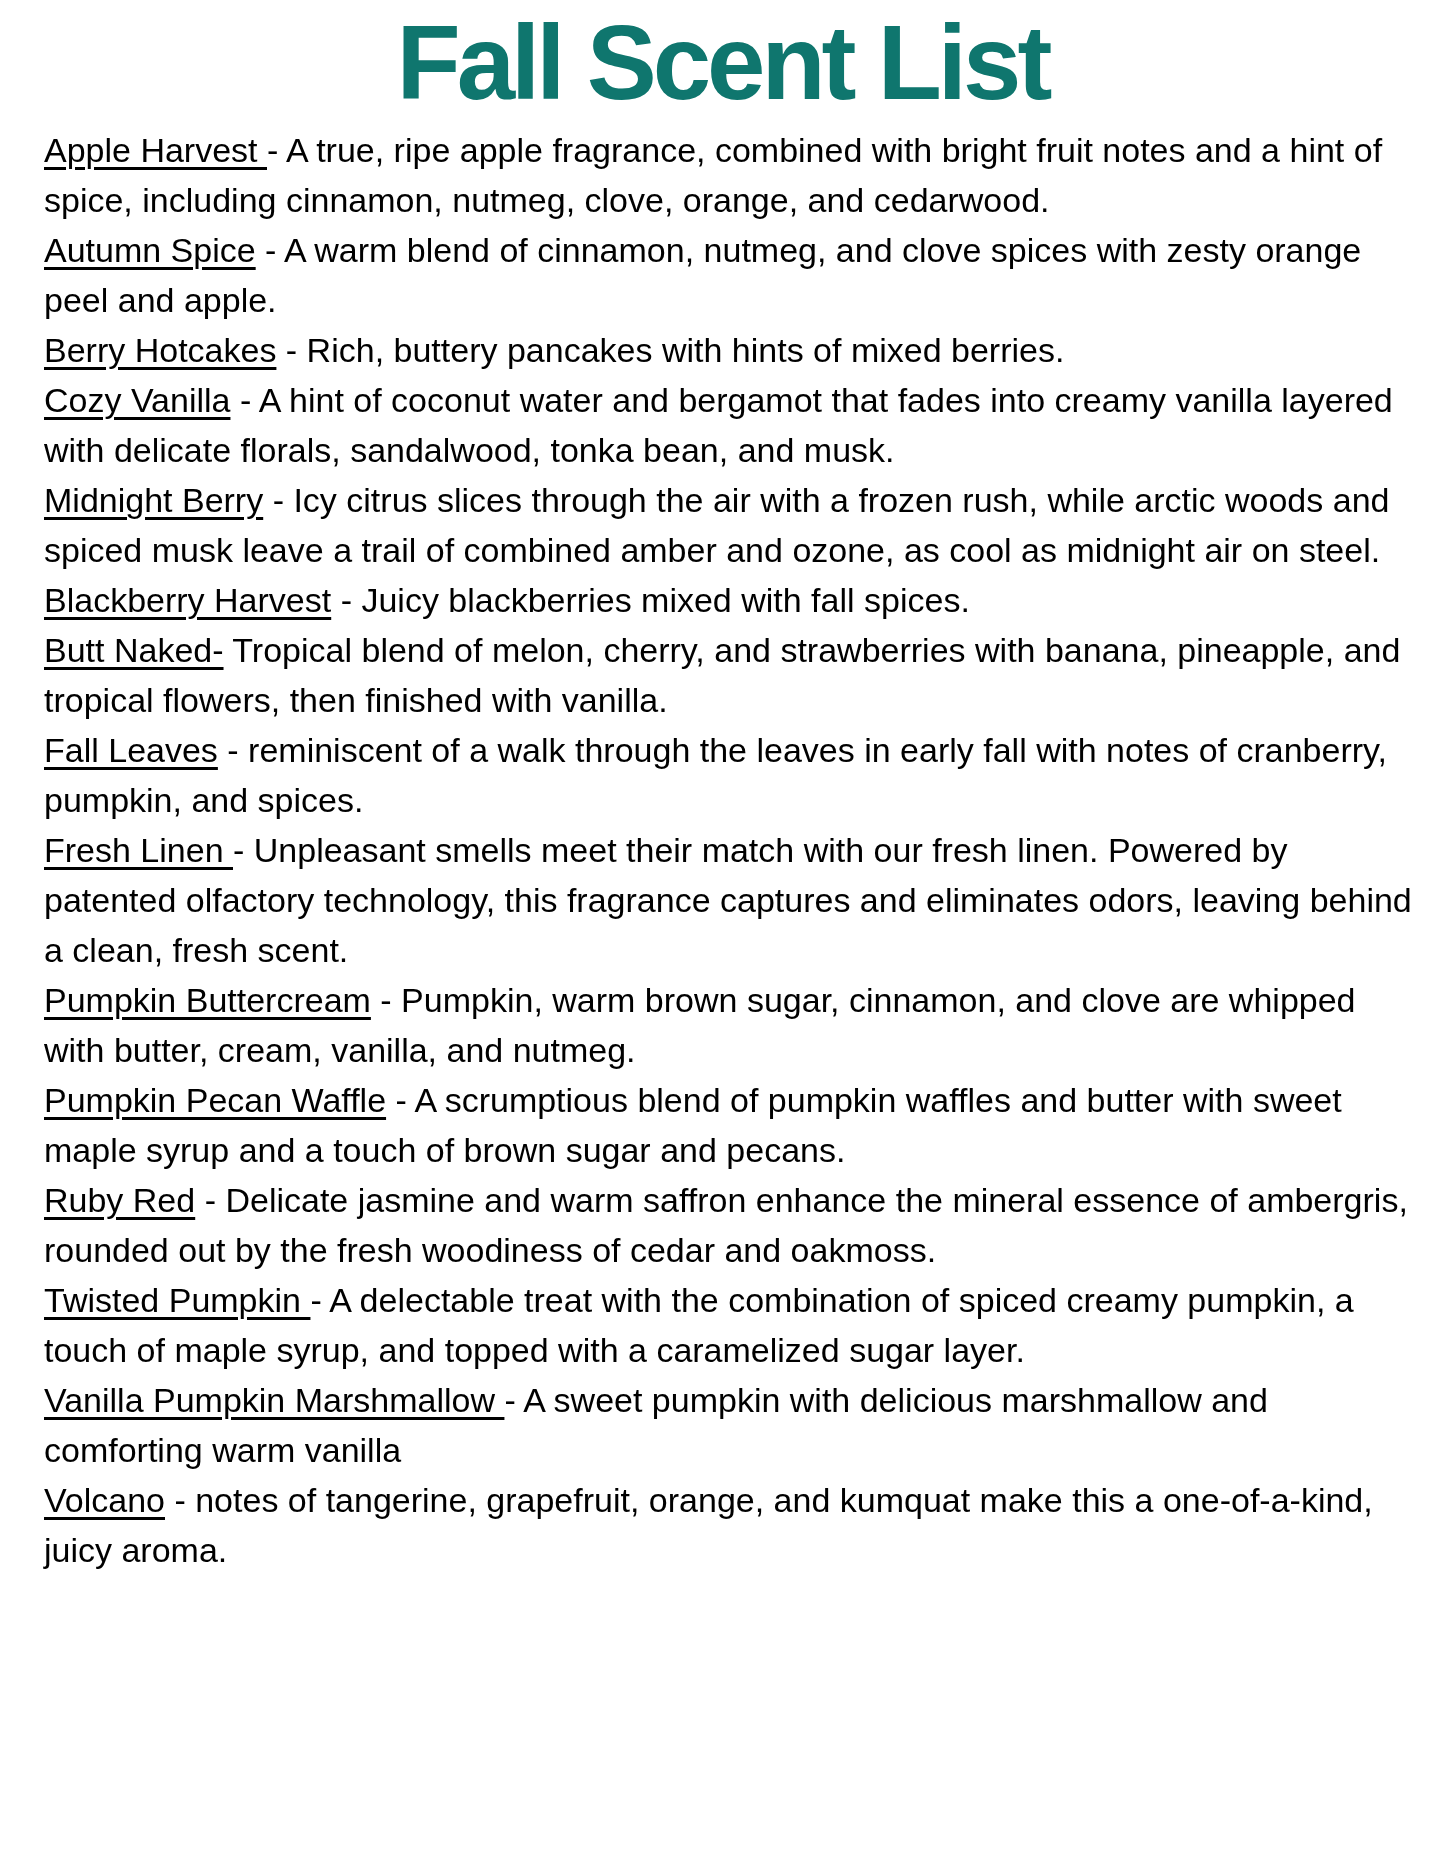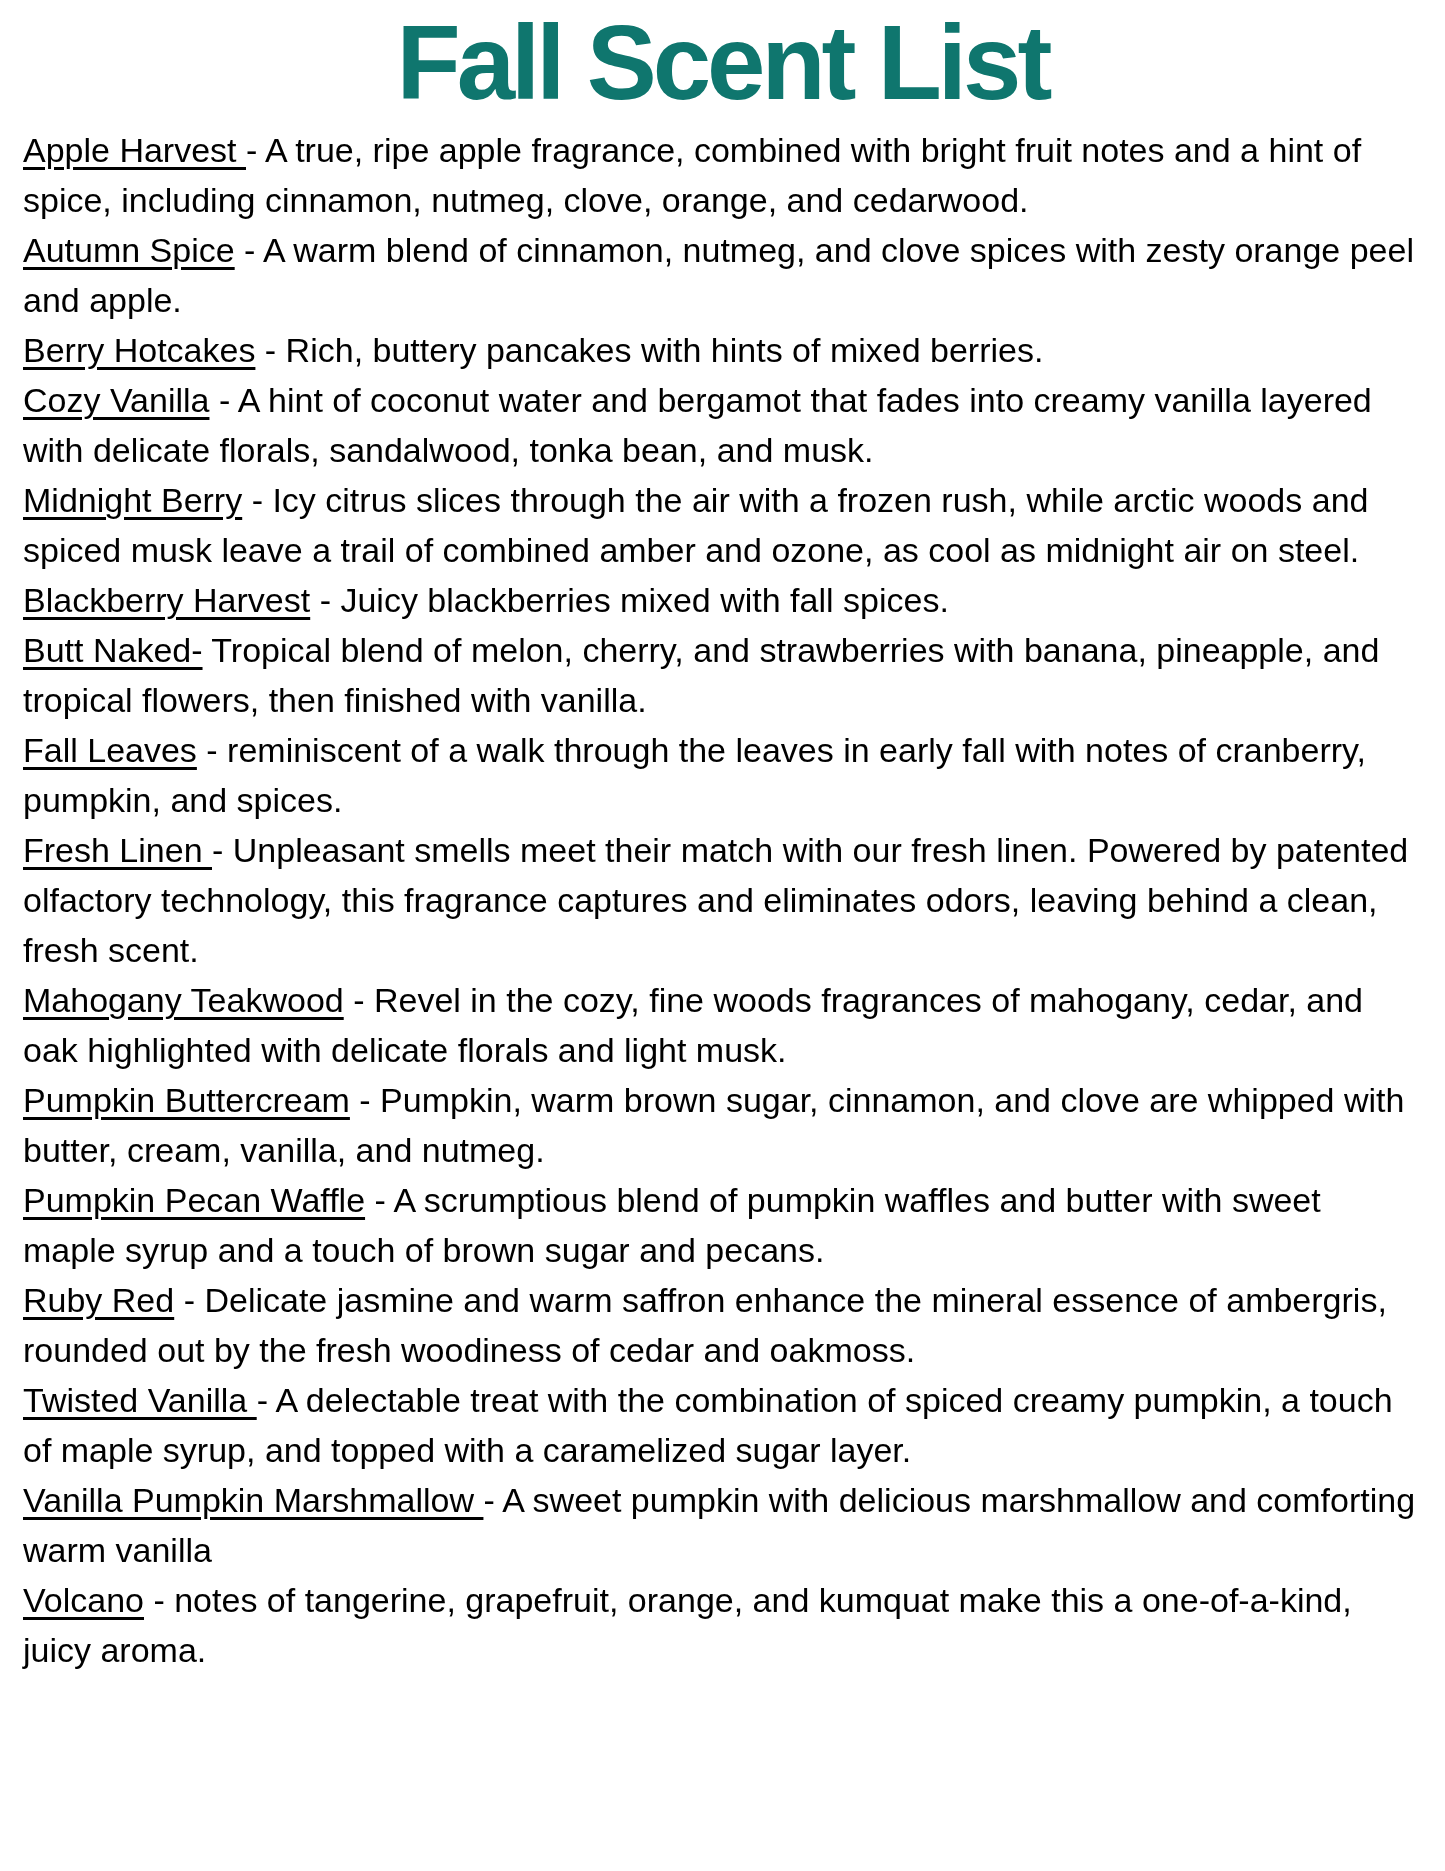--- a/index.html
+++ b/index.html
@@ -16,21 +16,21 @@
   .page-title {
     margin: 6px 0 2px 0;
     text-align: center;
     font-size: 105px;
     line-height: 1.08;
     font-weight: bold;
     letter-spacing: -4px;
     color: #0f766e;
   }
   .scent-list {
-    padding: 4px 28px 0 23px;
+    padding: 4px 28px 0 44px;
     font-size: 34px;
     line-height: 50px;
     font-weight: 400;
     color: #000000;
   }
   .entry { margin: 0; }
   .scent-name {
     text-decoration: underline;
     text-decoration-thickness: 2.5px;
     text-underline-offset: 5px;
@@ -45,21 +45,20 @@
   <div class="scent-list">
     <p class="entry"><span class="scent-name">Apple Harvest </span><span>- A true, ripe apple fragrance, combined with bright fruit notes and a hint of spice, including cinnamon, nutmeg, clove, orange, and cedarwood.</span></p>
     <p class="entry"><span class="scent-name">Autumn Spice</span><span> - A warm blend of cinnamon, nutmeg, and clove spices with zesty orange peel and apple.</span></p>
     <p class="entry"><span class="scent-name">Berry Hotcakes</span><span> - Rich, buttery pancakes with hints of mixed berries.</span></p>
     <p class="entry"><span class="scent-name">Cozy Vanilla</span><span> - A hint of coconut water and bergamot that fades into creamy vanilla layered with delicate florals, sandalwood, tonka bean, and musk.</span></p>
     <p class="entry"><span class="scent-name">Midnight Berry</span><span> - Icy citrus slices through the air with a frozen rush, while arctic woods and spiced musk leave a trail of combined amber and ozone, as cool as midnight air on steel.</span></p>
     <p class="entry"><span class="scent-name">Blackberry Harvest</span><span> - Juicy blackberries mixed with fall spices.</span></p>
     <p class="entry"><span class="scent-name">Butt Naked-</span><span> Tropical blend of melon, cherry, and strawberries with banana, pineapple, and tropical flowers, then finished with vanilla.</span></p>
     <p class="entry"><span class="scent-name">Fall Leaves</span><span> - reminiscent of a walk through the leaves in early fall with notes of cranberry, pumpkin, and spices.</span></p>
     <p class="entry"><span class="scent-name">Fresh Linen </span><span>- Unpleasant smells meet their match with our fresh linen. Powered by patented olfactory technology, this fragrance captures and eliminates odors, leaving behind a clean, fresh scent.</span></p>
-    <p class="entry"><span class="scent-name">Mahogany Teakwood</span><span> - Revel in the cozy, fine woods fragrances of mahogany, cedar, and oak highlighted with delicate florals and light musk.</span></p>
     <p class="entry"><span class="scent-name">Pumpkin Buttercream</span><span> - Pumpkin, warm brown sugar, cinnamon, and clove are whipped with butter, cream, vanilla, and nutmeg.</span></p>
     <p class="entry"><span class="scent-name">Pumpkin Pecan Waffle</span><span> - A scrumptious blend of pumpkin waffles and butter with sweet maple syrup and a touch of brown sugar and pecans.</span></p>
     <p class="entry"><span class="scent-name">Ruby Red</span><span> - Delicate jasmine and warm saffron enhance the mineral essence of ambergris, rounded out by the fresh woodiness of cedar and oakmoss.</span></p>
-    <p class="entry"><span class="scent-name">Twisted Vanilla </span><span>- A delectable treat with the combination of spiced creamy pumpkin, a touch of maple syrup, and topped with a caramelized sugar layer.</span></p>
+    <p class="entry"><span class="scent-name">Twisted Pumpkin </span><span>- A delectable treat with the combination of spiced creamy pumpkin, a touch of maple syrup, and topped with a caramelized sugar layer.</span></p>
     <p class="entry"><span class="scent-name">Vanilla Pumpkin Marshmallow </span><span>- A sweet pumpkin with delicious marshmallow and comforting warm vanilla</span></p>
     <p class="entry"><span class="scent-name">Volcano</span><span> - notes of tangerine, grapefruit, orange, and kumquat make this a one-of-a-kind, juicy aroma.</span></p>
   </div>
 </div>
 
 </body></html>

